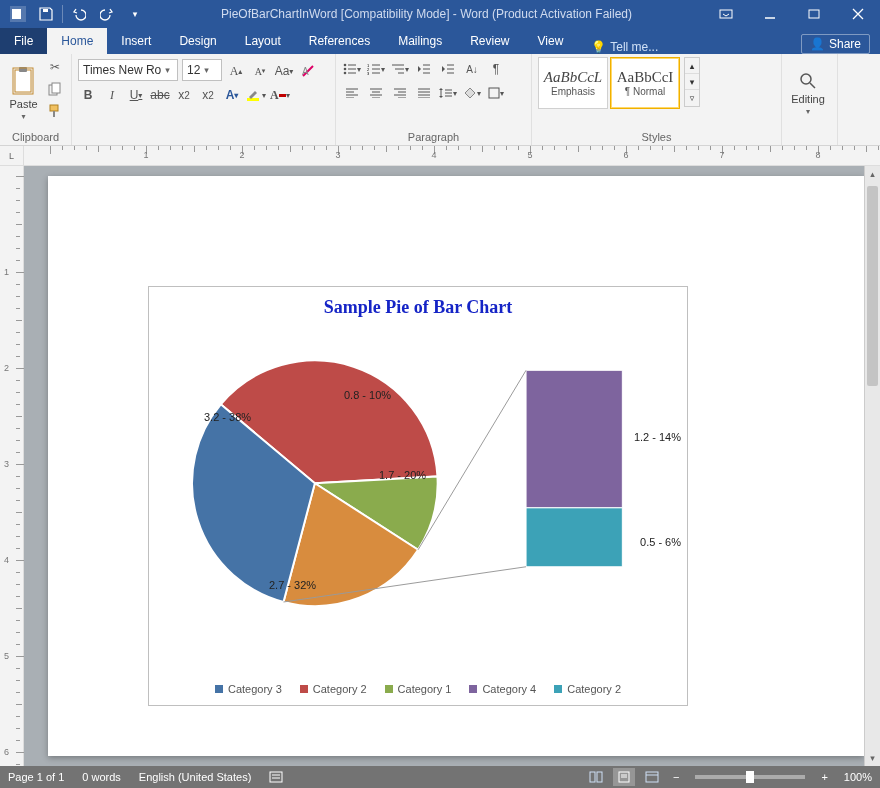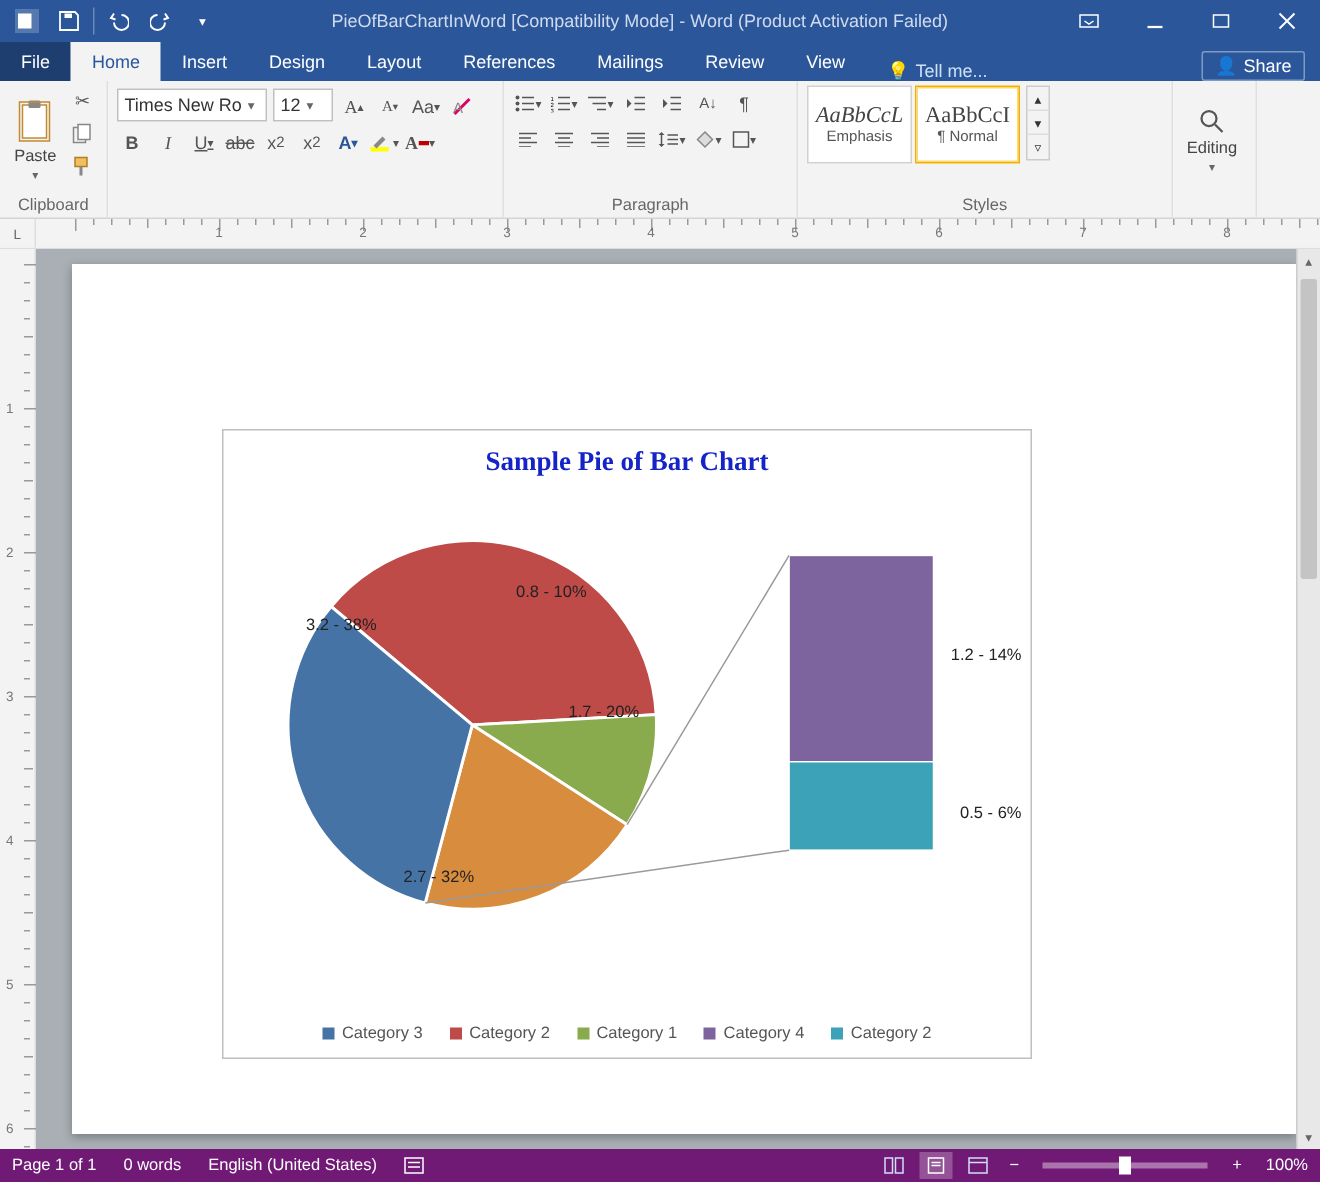--- a/index.html
+++ b/index.html
@@ -66,21 +66,21 @@
   .chart-body { position:absolute; top:44px; left:0; right:0; bottom:40px;}
   .pie { position:absolute; left:40px; top:20px; width:250px; height:250px; }
   .pie svg { width:100%; height:100%; }
   .pie-label { position:absolute; font-size:11px; color:#222; white-space:nowrap;}
   .bar-label { position:absolute; font-size:11px; color:#222; white-space:nowrap;}
   .legend { position:absolute; bottom:10px; left:0; right:0; display:flex; justify-content:center; gap:18px; font-size:11px; color:#555;}
   .legend .item{ display:flex; align-items:center; gap:5px;}
   .legend .sw{ width:8px; height:8px;}
 
   
-  .statusbar { position:absolute; bottom:0; left:0; right:0; height:22px; background:#701a75; color:#fff; display:flex; align-items:center; padding:0 8px; font-size:11px;}
+  .statusbar { position:absolute; bottom:0; left:0; right:0; height:22px; background:#737373; color:#fff; display:flex; align-items:center; padding:0 8px; font-size:11px;}
   .statusbar .sp { margin-right:18px; }
   .statusbar .right { margin-left:auto; display:flex; align-items:center; gap:6px;}
   .view-btn { width:22px; height:18px; display:flex;align-items:center;justify-content:center; color:#cfe0f6;}
   .view-btn.active{ background:rgba(255,255,255,0.25);}
   .zoom-slider { width:110px; height:4px; background:rgba(255,255,255,0.4); position:relative; margin:0 6px;}
   .zoom-slider .knob{position:absolute; top:-4px; left:50%; width:8px; height:12px; background:#fff; transform:translateX(-50%);}
 
   svg { display:block; }
 </style>
 </head>

